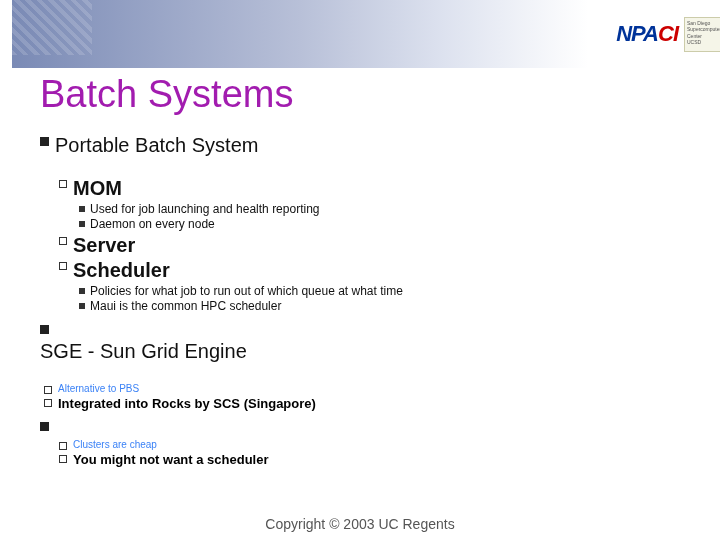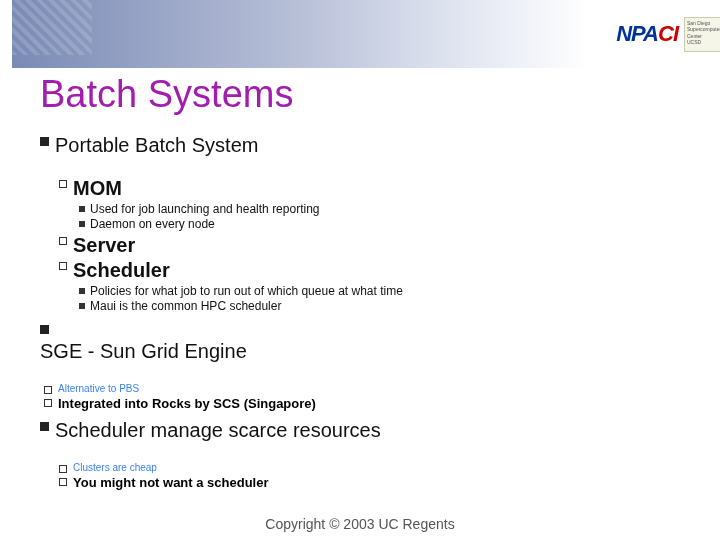--- a/index.html
+++ b/index.html
@@ -274,21 +274,20 @@
             <span class="sub-square"></span>
             <span class="sge-bold">Integrated into Rocks by SCS (Singapore)</span>
           </li>
         </ul>
       </div>
     </li>
 
     <li style="margin-top:6px;">
       <span class="bullet-square"></span>
       <div>
-        <span class="bullet-text">Scheduler manage scarce resources</span>
         <ul class="sub-list">
           <li>
             <span class="sub-square"></span>
             <span class="sge-alt">Clusters are cheap</span>
           </li>
           <li>
             <span class="sub-square"></span>
             <span class="sge-bold">You might not want a scheduler</span>
           </li>
         </ul>

